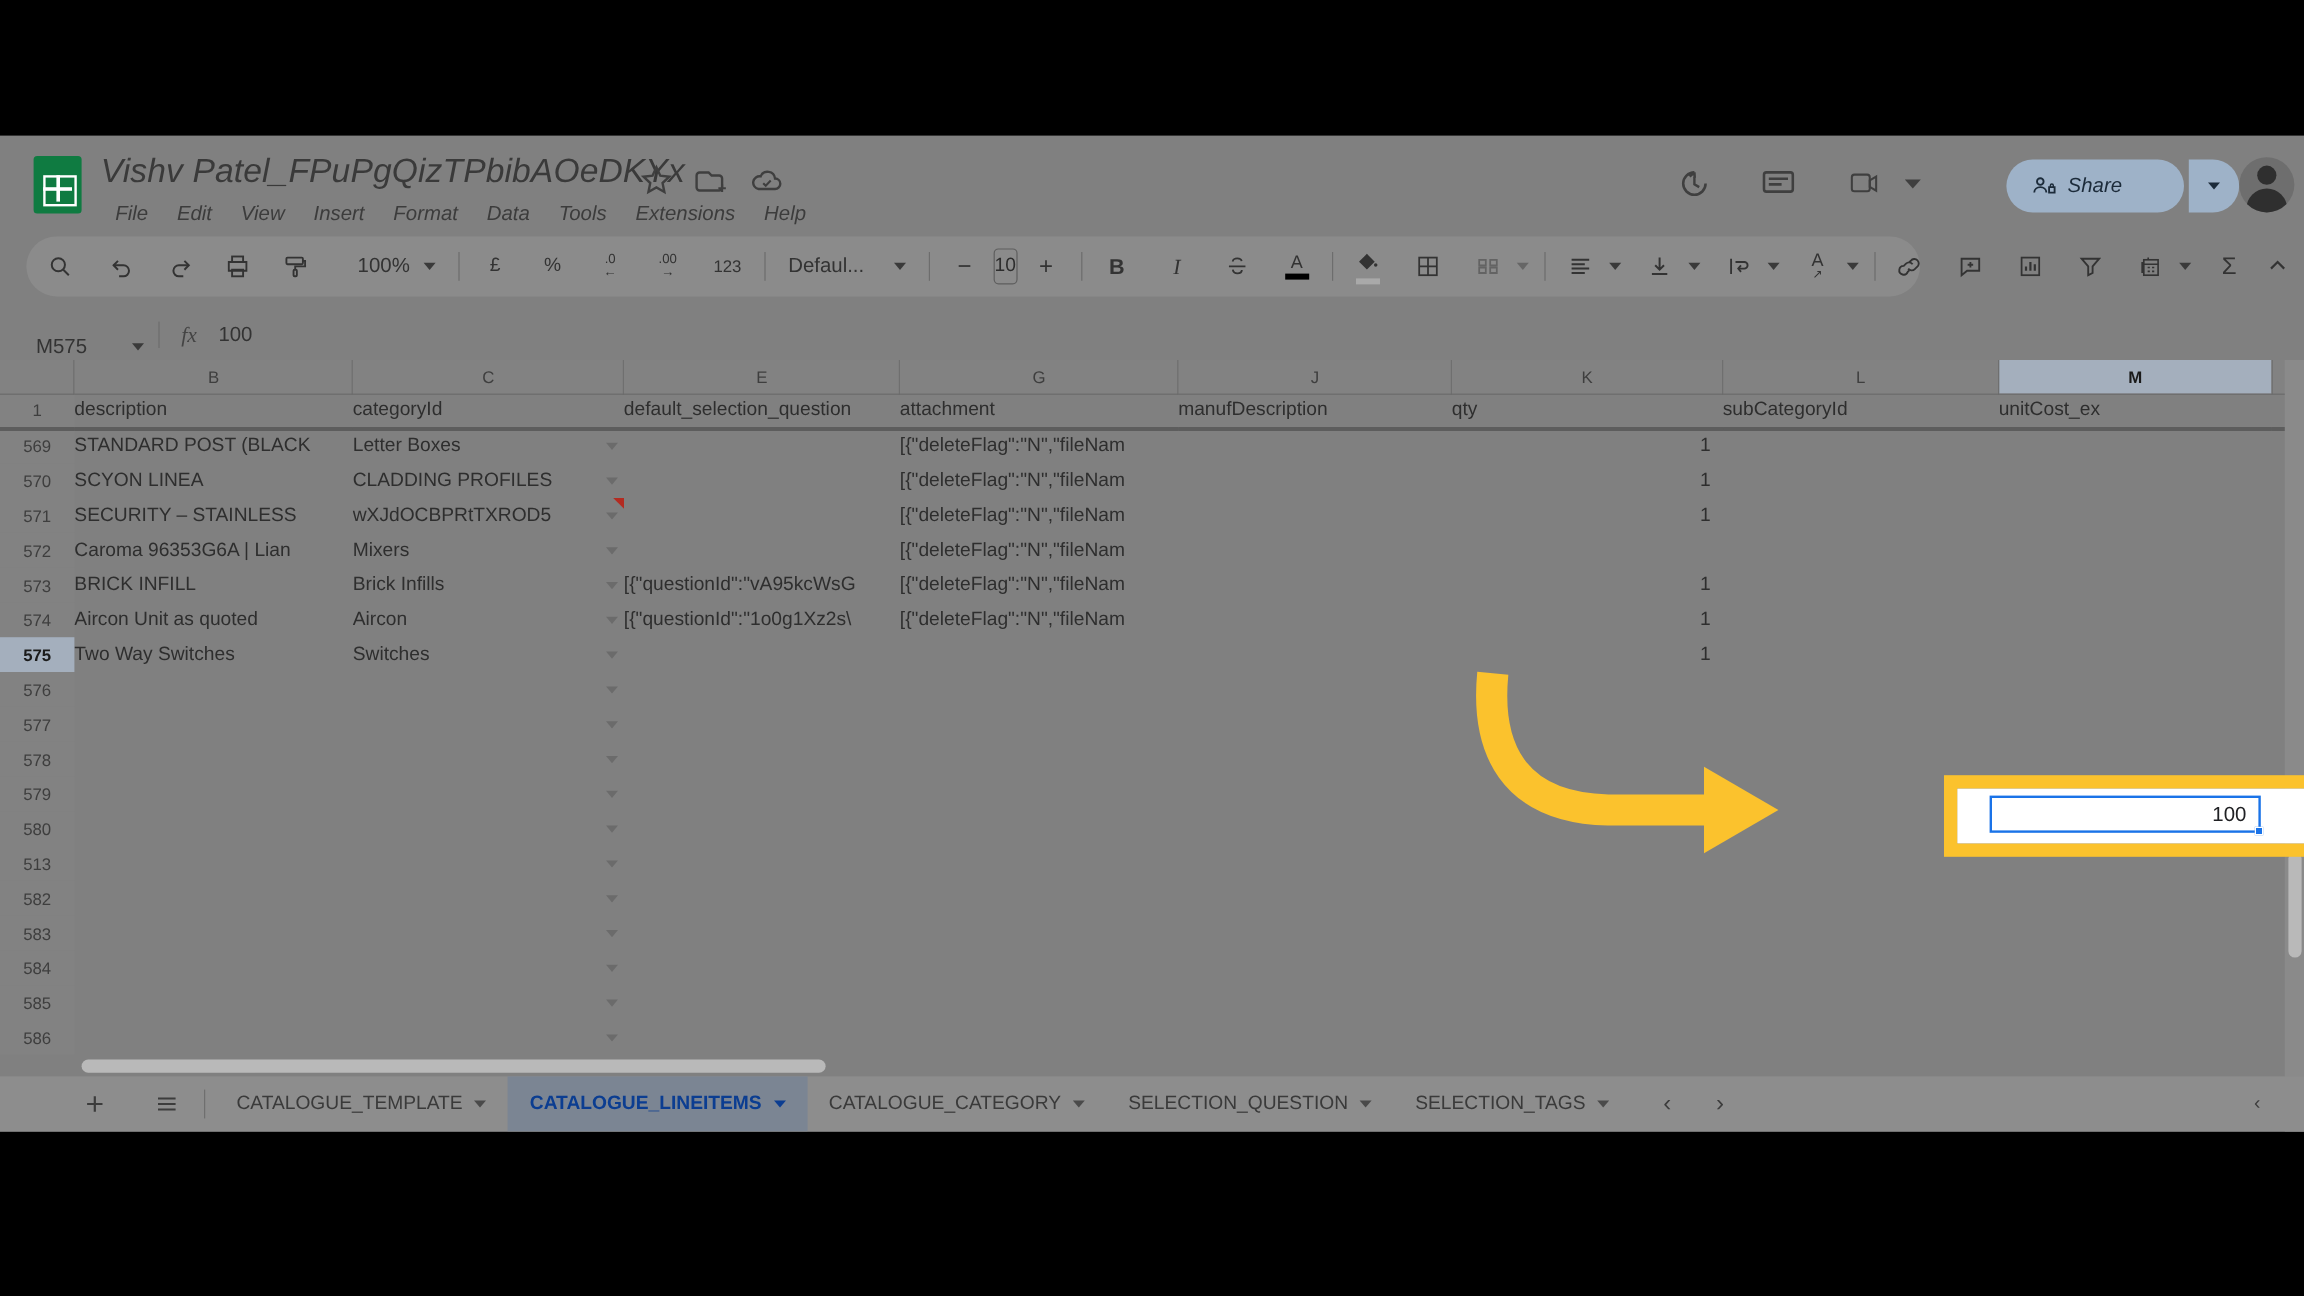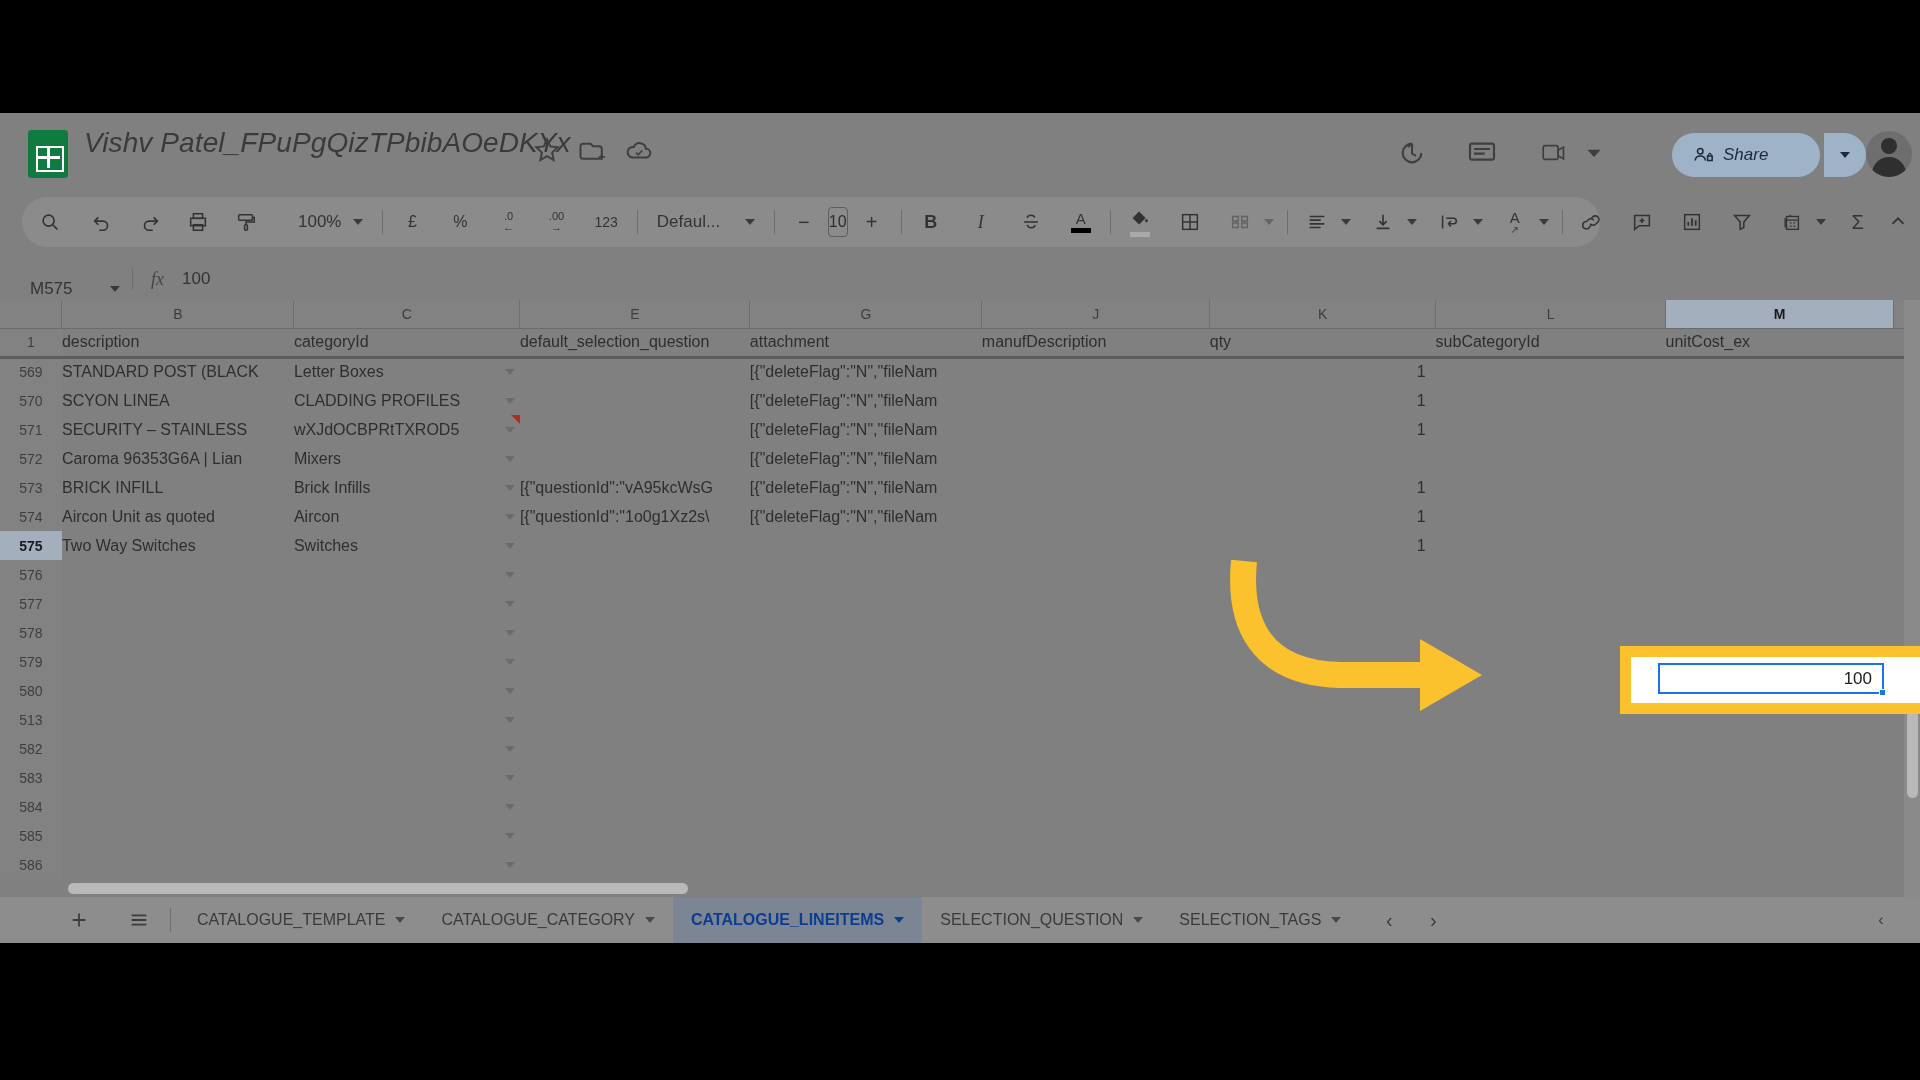--- a/index.html
+++ b/index.html
@@ -260,20 +260,31 @@
           <path d="M19 15v5M16.5 17.5h5" stroke-width="1.4"></path>
         </svg>
       </div>
       <div class="hdr-icon" style="left:624px;">
         <svg viewBox="0 0 24 24" fill="none" stroke="currentColor" stroke-width="1.6">
           <path d="M6.5 18h11a3.5 3.5 0 000-7 5 5 0 00-9.6-1.4A3.6 3.6 0 006.5 18z"></path>
           <path d="M9.6 14.1l1.7 1.7 3.3-3.4" stroke-width="1.4"></path>
         </svg>
       </div>
 
+      <div class="menubar">
+        <div class="menu-item">File</div>
+        <div class="menu-item">Edit</div>
+        <div class="menu-item">View</div>
+        <div class="menu-item">Insert</div>
+        <div class="menu-item">Format</div>
+        <div class="menu-item">Data</div>
+        <div class="menu-item">Tools</div>
+        <div class="menu-item">Extensions</div>
+        <div class="menu-item">Help</div>
+      </div>
 
       <div class="hdr-right">
         <div class="hr-icon" style="right:492px;">
           <svg viewBox="0 0 24 24" fill="none" stroke="currentColor" stroke-width="1.6">
             <path d="M12 5a7 7 0 107 7"></path>
               <path d="M12 5l-3 2.5M12 5l.2 3.4"></path>
             <path d="M12 8v4.4l3 1.8" stroke-width="1.5"></path>
           </svg>
         </div>
         <div class="hr-icon" style="right:422px;">
@@ -842,28 +853,28 @@
         <svg viewBox="0 0 24 24" stroke="#3c3c3c" stroke-width="2">
             <path d="M4 7h16M4 12h16M4 17h16"></path>
           </svg>
       </div>
       <div class="sb-sep"></div>
 
       <div class="sheet-tab">
         <span>CATALOGUE_TEMPLATE</span>
         <span class="tcaret"></span>
       </div>
+      <div class="sheet-tab active">
+        <span>CATALOGUE_LINEITEMS</span>
+        <span class="tcaret"></span>
+      </div>
       <div class="sheet-tab">
         <span>CATALOGUE_CATEGORY</span>
         <span class="tcaret"></span>
       </div>
-      <div class="sheet-tab active">
-        <span>CATALOGUE_LINEITEMS</span>
-        <span class="tcaret"></span>
-      </div>
       <div class="sheet-tab">
         <span>SELECTION_QUESTION</span>
         <span class="tcaret"></span>
       </div>
       <div class="sheet-tab">
         <span>SELECTION_TAGS</span>
         <span class="tcaret"></span>
       </div>
 
       <div class="nav-arrows">

